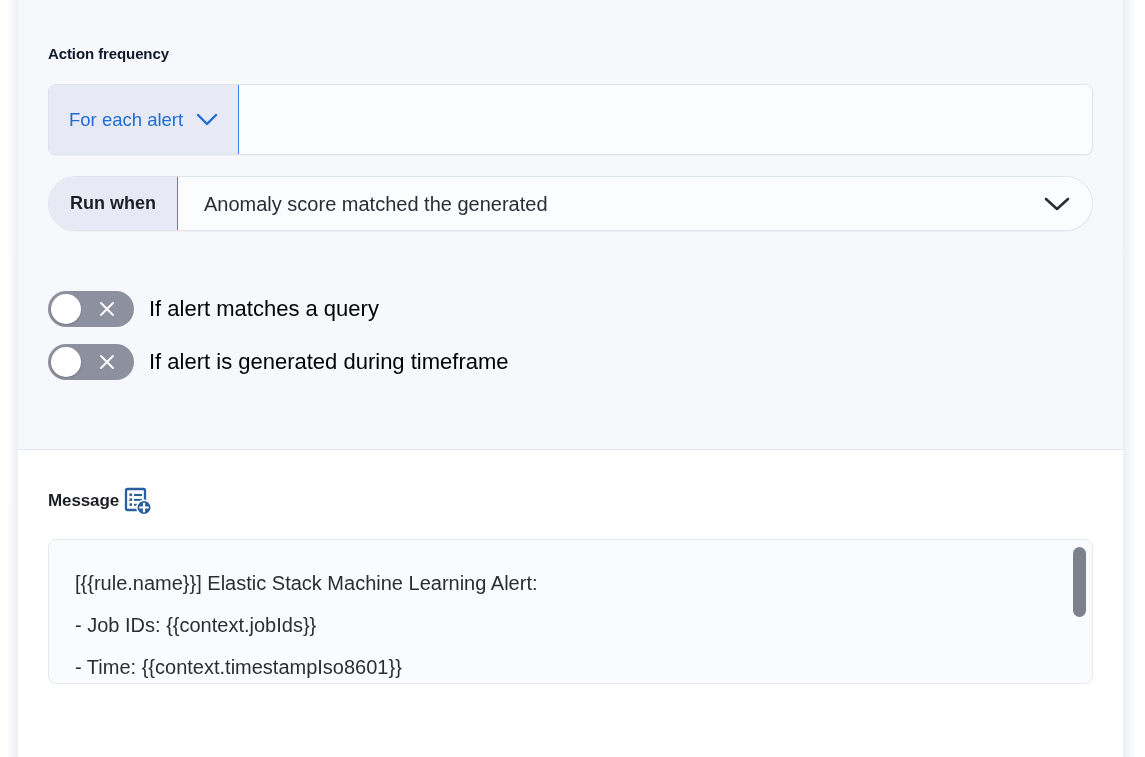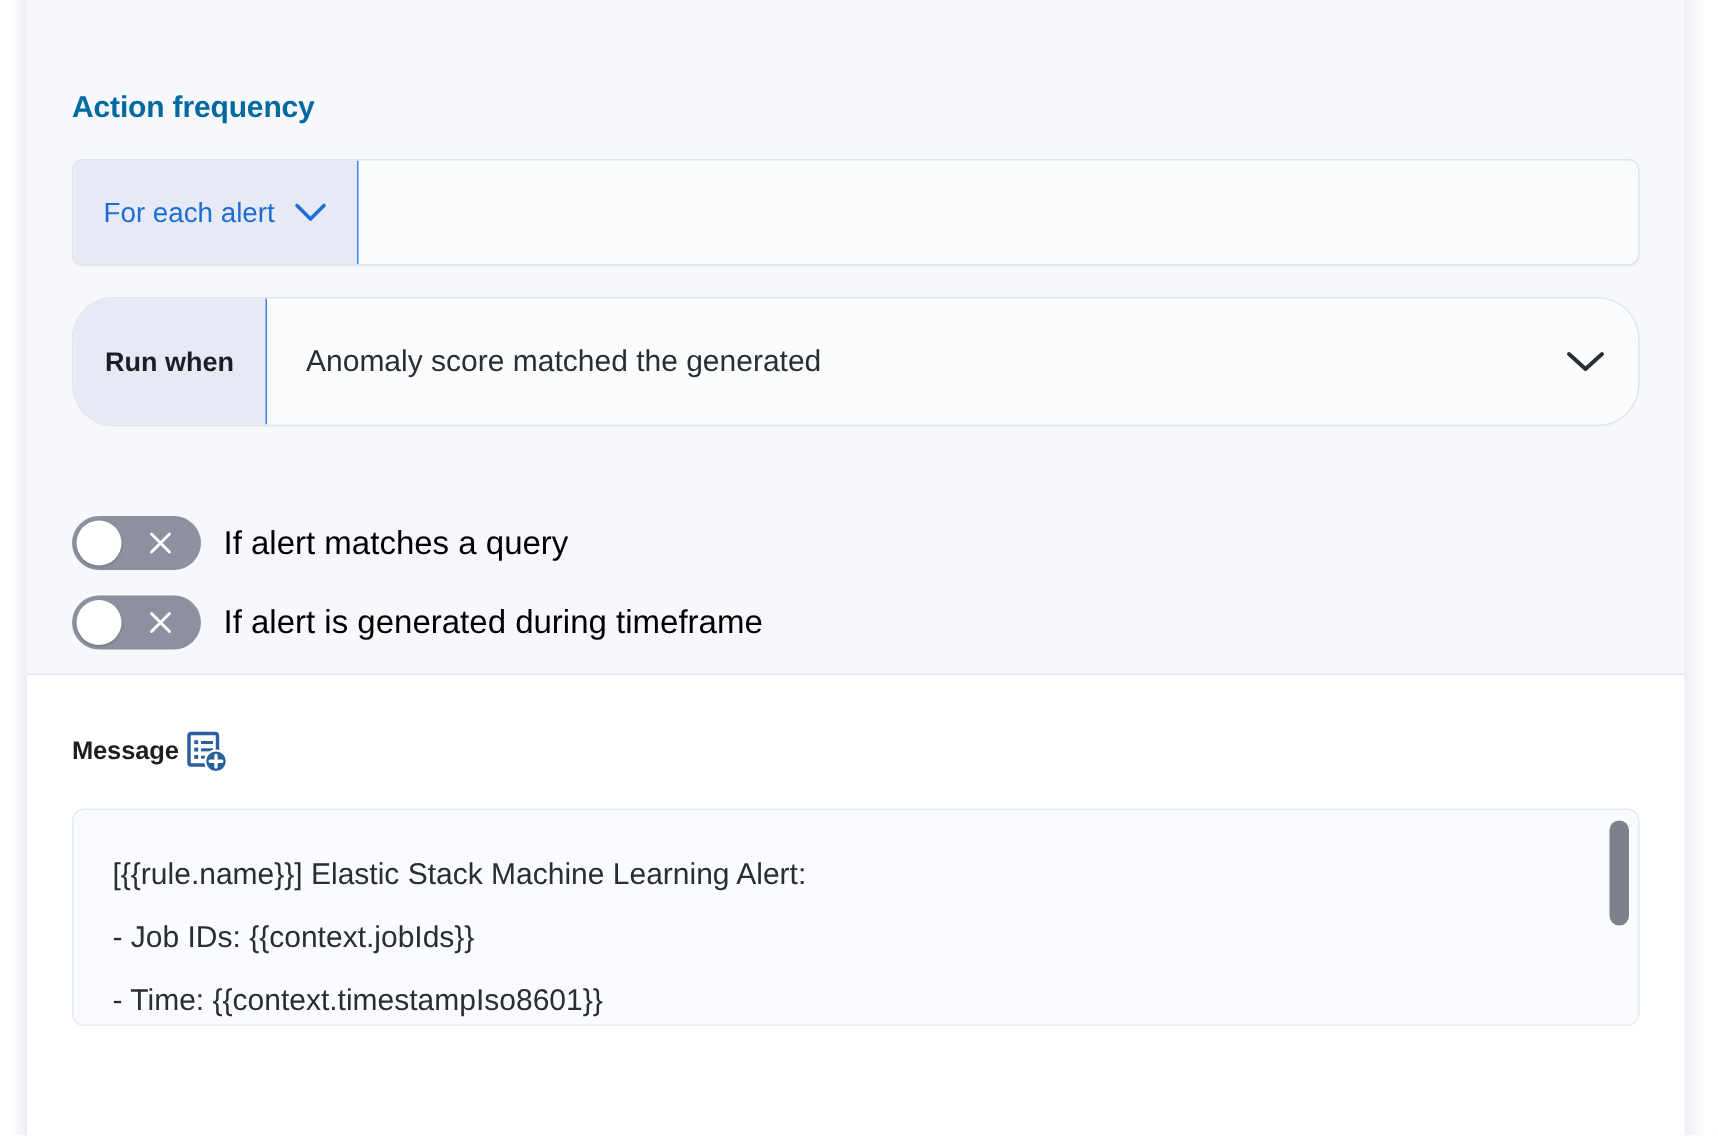--- a/index.html
+++ b/index.html
@@ -45,44 +45,44 @@
   
   .freq-section {
     background: #f7f8fc;
     padding: 0 31px;
     height: 450px;
     border-bottom: 1px solid #e4e6ef;
     position: relative;
   }
 
   .section-title {
-    font-size: 20px;
+    font-size: 15px;
     font-weight: bold;
-    color: #0369a1;
+    color: #0f172a;
     letter-spacing: -0.1px;
-    padding-top: 61px;
+    padding-top: 45px;
   }
 
   
   .select-row {
     display: flex;
     align-items: stretch;
     border: 1px solid #dfe3ee;
     border-radius: 7px;
     background: #fbfcfd;
     box-shadow: 0 1px 0 rgba(30,40,60,0.03);
     overflow: hidden;
   }
   .row-frequency {
     margin-top: 22px;
     height: 71px;
   }
   .row-runwhen {
     margin-top: 21px;
-    height: 86px;
+    height: 55px;
     border-radius: 28px;
   }
 
   .prepend {
     display: flex;
     align-items: center;
     gap: 13px;
     background: #e7eaf4;
     padding: 0 21px;
     border-right: 1px solid #3b82f6;

